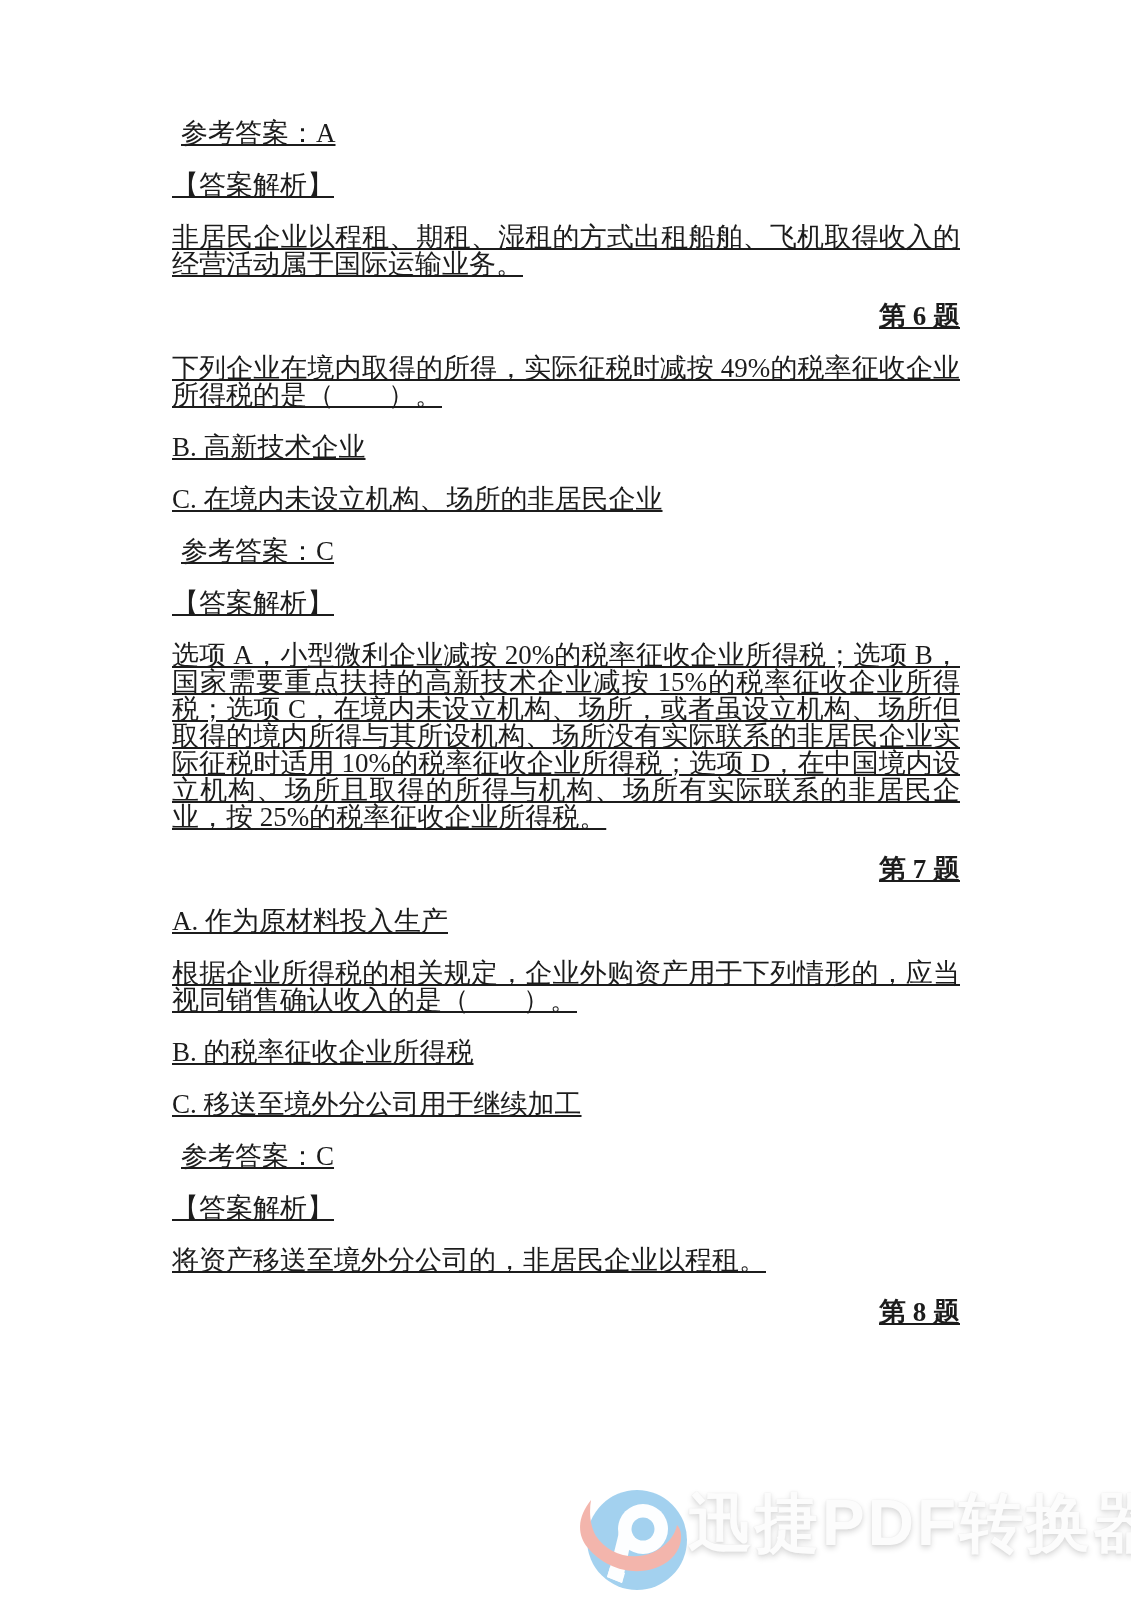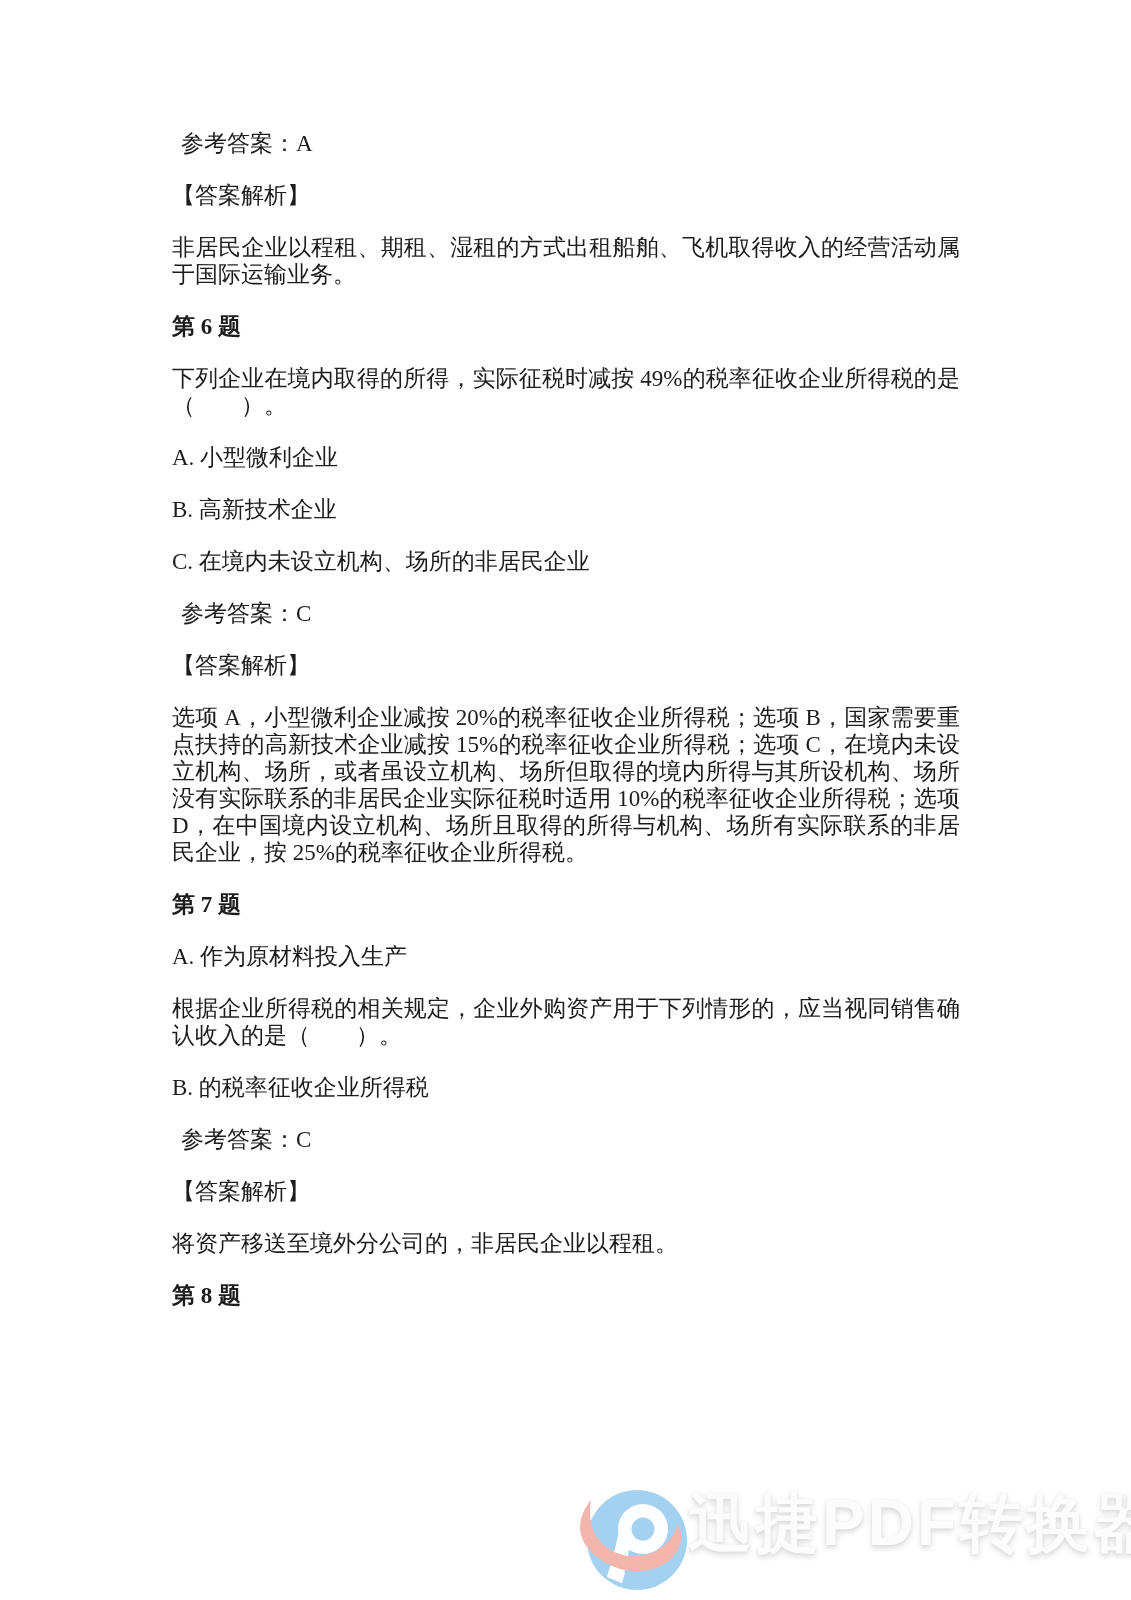--- a/index.html
+++ b/index.html
@@ -14,30 +14,31 @@
     position: relative;
     width: 1131px;
     height: 1600px;
     background: #ffffff;
     font-family: "Liberation Serif", "DejaVu Serif", serif;
     color: #1c1c1c;
   }
   .content {
     position: absolute;
     left: 172px;
-    top: 130px;
+    top: 120px;
     width: 788px;
-    font-size: 23px;
+    font-size: 27px;
     line-height: 27px;
+    text-decoration: underline;
   }
   .blk { margin: 0 0 25px 0; }
   .para { text-align: justify; }
   .answer { padding-left: 9px; }
   .section { }
-  .qtitle { font-weight: bold; margin-top: 11px; }
+  .qtitle { font-weight: bold; margin-top: 11px; text-align: right; }
   .option { }
 
   
   .wm-logo {
     position: absolute;
     left: 574px;
     top: 1483px;
     width: 122px;
     height: 117px;
     opacity: 0.82;
@@ -61,30 +62,30 @@
 
 <div class="page">
 
   <div class="content">
 
   <div class="blk answer">参考答案：A</div>
       <div class="blk section">【答案解析】</div>
       <div class="blk para">非居民企业以程租、期租、湿租的方式出租船舶、飞机取得收入的经营活动属于国际运输业务。</div>
       <div class="blk qtitle">第 6 题</div>
       <div class="blk para">下列企业在境内取得的所得，实际征税时减按 49%的税率征收企业所得税的是（　　）。</div>
-      <div class="blk option">A. 小型微利企业</div>
       <div class="blk option">B. 高新技术企业</div>
       <div class="blk option">C. 在境内未设立机构、场所的非居民企业</div>
       <div class="blk answer">参考答案：C</div>
       <div class="blk section">【答案解析】</div>
       <div class="blk para">选项 A，小型微利企业减按 20%的税率征收企业所得税；选项 B，国家需要重点扶持的高新技术企业减按 15%的税率征收企业所得税；选项 C，在境内未设立机构、场所，或者虽设立机构、场所但取得的境内所得与其所设机构、场所没有实际联系的非居民企业实际征税时适用 10%的税率征收企业所得税；选项 D，在中国境内设立机构、场所且取得的所得与机构、场所有实际联系的非居民企业，按 25%的税率征收企业所得税。</div>
       <div class="blk qtitle">第 7 题</div>
       <div class="blk option">A. 作为原材料投入生产</div>
       <div class="blk para">根据企业所得税的相关规定，企业外购资产用于下列情形的，应当视同销售确认收入的是（　　）。</div>
       <div class="blk option">B. 的税率征收企业所得税</div>
+      <div class="blk option">C. 移送至境外分公司用于继续加工</div>
       <div class="blk answer">参考答案：C</div>
       <div class="blk section">【答案解析】</div>
       <div class="blk para">将资产移送至境外分公司的，非居民企业以程租。</div>
       <div class="blk qtitle">第 8 题</div>
     </div>
 
   <svg class="wm-logo" viewBox="0 0 122 117" xmlns="http://www.w3.org/2000/svg" aria-hidden="true">
     <circle cx="63" cy="57" r="50" fill="#90c8ec"></circle>
 
     <path d="M47 40 Q 40 72 33 94 L 48 100 Q 54 74 58 52 Z" fill="#fdfeff"></path>

